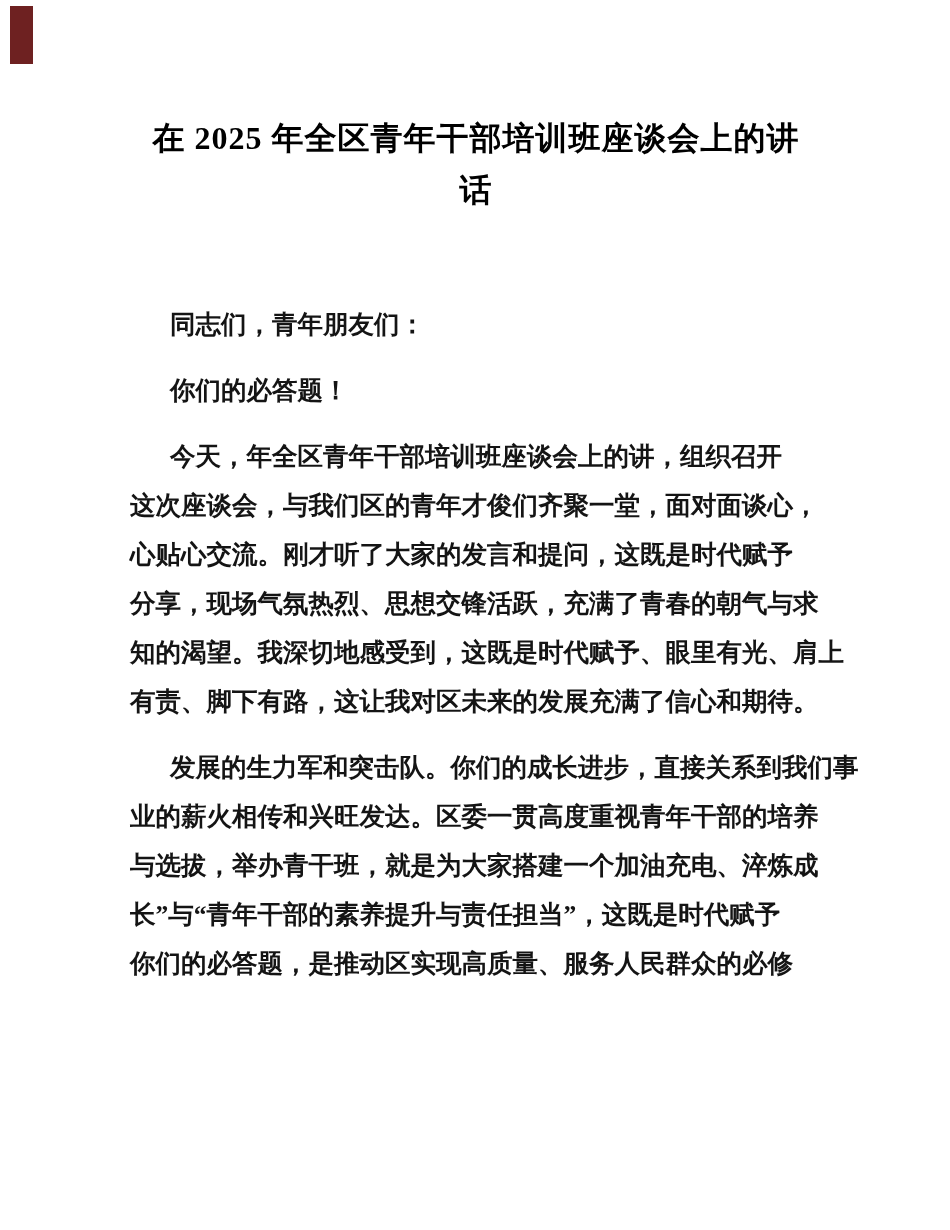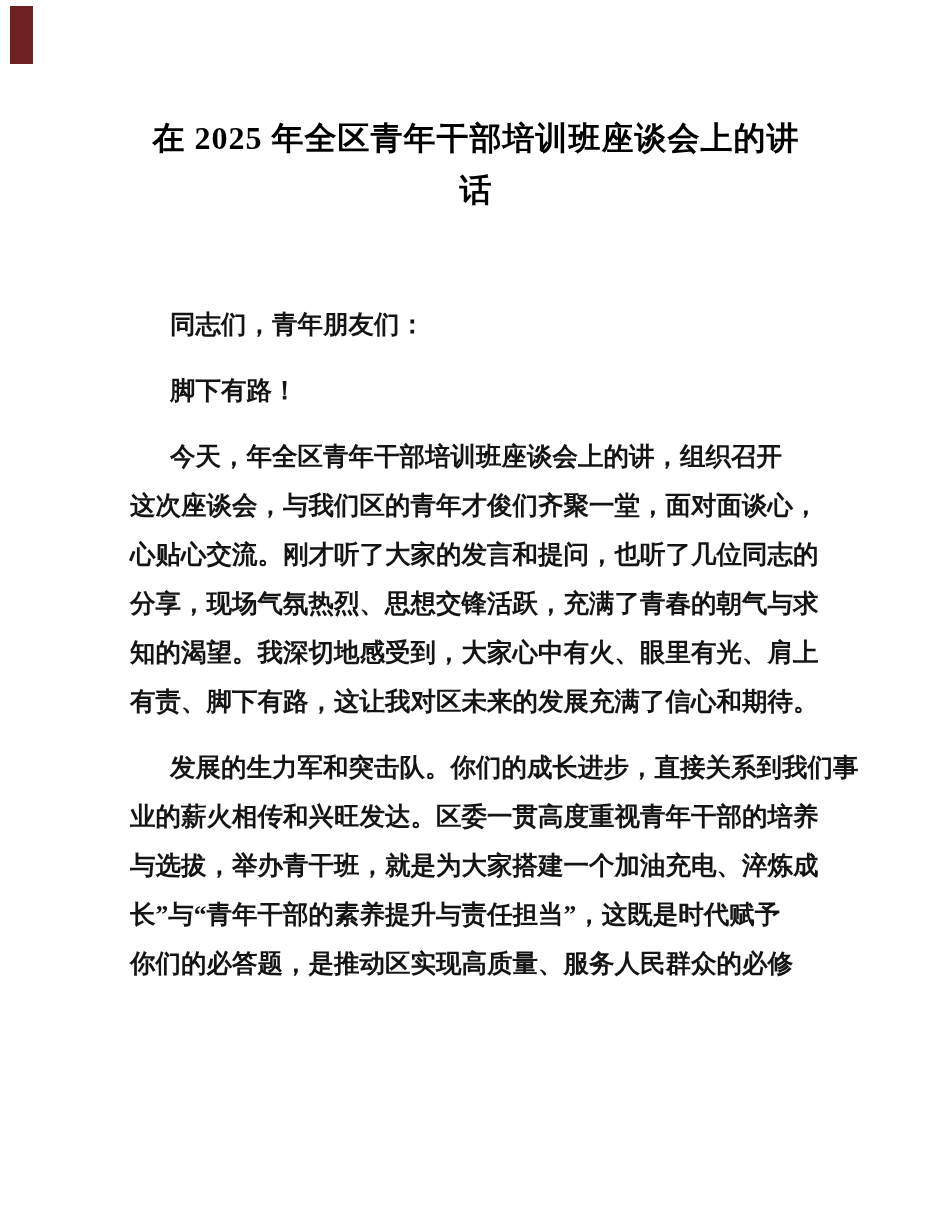--- a/index.html
+++ b/index.html
@@ -61,28 +61,28 @@
   <div class="corner-mark" style="background: rgb(110, 33, 33);"></div>
   <h1 class="title" style="color: rgb(0, 0, 0);">
     <span class="tline">在 2025 年全区青年干部培训班座谈会上的讲</span>
     <span class="tline">话</span>
   </h1>
   <div class="doc-body">
       <p class="para">
         <span class="line">同志们，青年朋友们：</span>
       </p>
       <p class="para">
-        <span class="line">脚下有路！</span>
+        <span class="line">你们的必答题！</span>
       </p>
       <p class="para">
         <span class="line">今天，年全区青年干部培训班座谈会上的讲，组织召开</span>
         <span class="line">这次座谈会，与我们区的青年才俊们齐聚一堂，面对面谈心，</span>
-        <span class="line">心贴心交流。刚才听了大家的发言和提问，也听了几位同志的</span>
+        <span class="line">心贴心交流。刚才听了大家的发言和提问，这既是时代赋予</span>
         <span class="line">分享，现场气氛热烈、思想交锋活跃，充满了青春的朝气与求</span>
-        <span class="line">知的渴望。我深切地感受到，大家心中有火、眼里有光、肩上</span>
+        <span class="line">知的渴望。我深切地感受到，这既是时代赋予、眼里有光、肩上</span>
         <span class="line">有责、脚下有路，这让我对区未来的发展充满了信心和期待。</span>
       </p>
       <p class="para">
         <span class="line">发展的生力军和突击队。你们的成长进步，直接关系到我们事</span>
         <span class="line">业的薪火相传和兴旺发达。区委一贯高度重视青年干部的培养</span>
         <span class="line">与选拔，举办青干班，就是为大家搭建一个加油充电、淬炼成</span>
         <span class="line">长”与“青年干部的素养提升与责任担当”，这既是时代赋予</span>
         <span class="line">你们的必答题，是推动区实现高质量、服务人民群众的必修</span>
       </p>
     </div>

